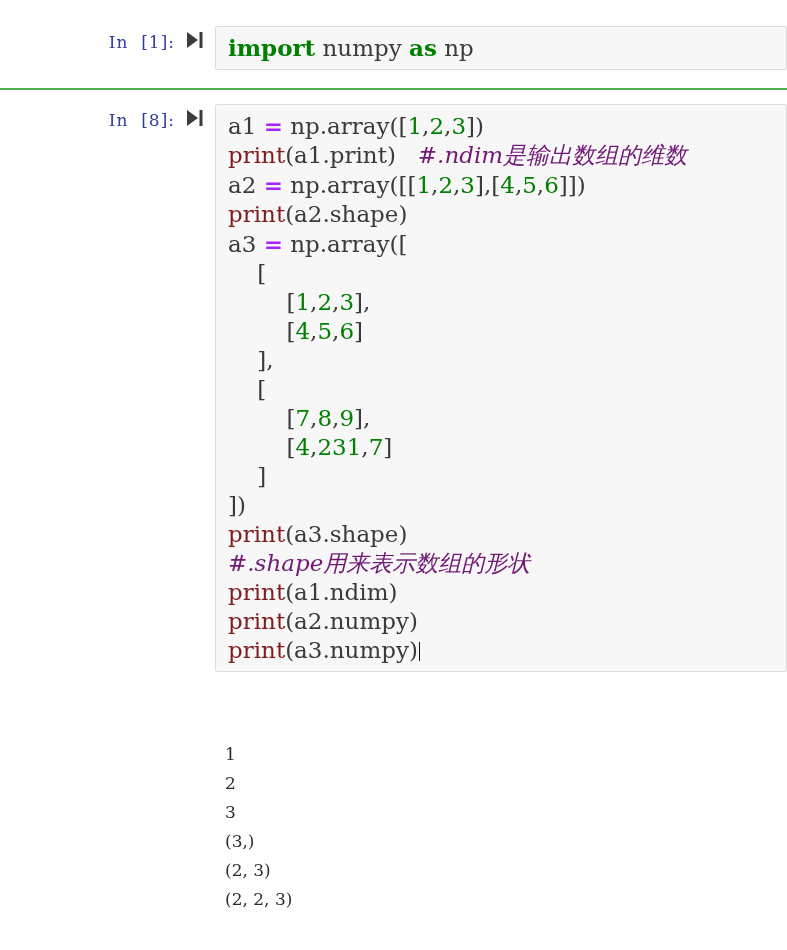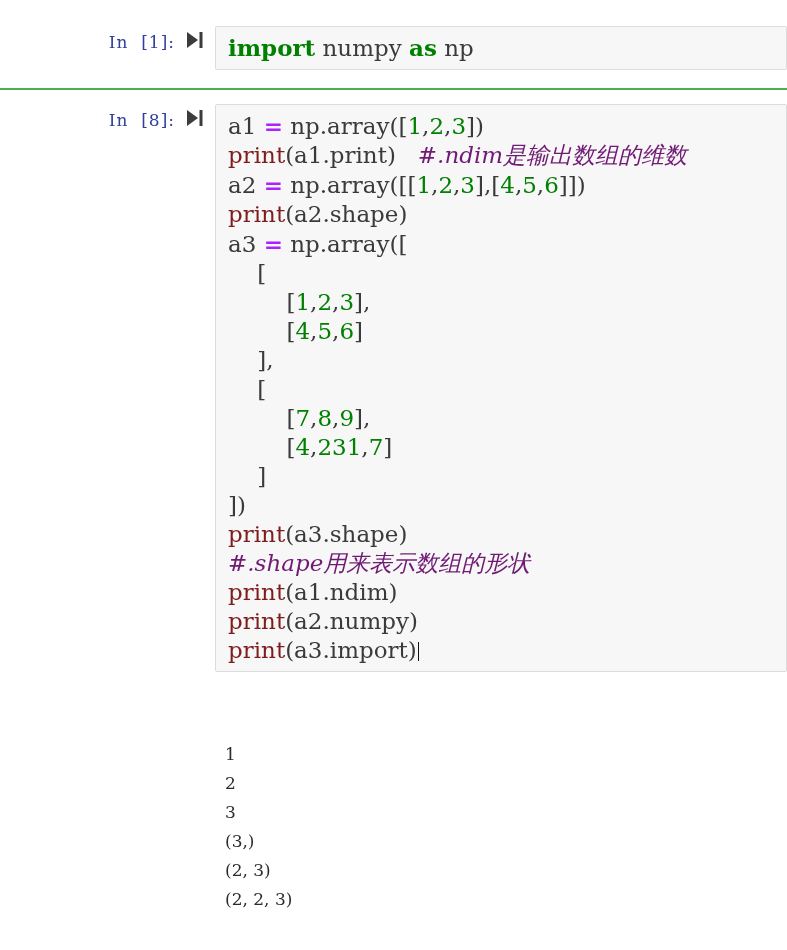--- a/index.html
+++ b/index.html
@@ -187,21 +187,21 @@
 <span class="tok-punc">    ],</span>
 <span class="tok-punc">    [</span>
 <span class="tok-punc">        [</span><span class="tok-num">7</span><span class="tok-punc">,</span><span class="tok-num">8</span><span class="tok-punc">,</span><span class="tok-num">9</span><span class="tok-punc">],</span>
 <span class="tok-punc">        [</span><span class="tok-num">4</span><span class="tok-punc">,</span><span class="tok-num">231</span><span class="tok-punc">,</span><span class="tok-num">7</span><span class="tok-punc">]</span>
 <span class="tok-punc">    ]</span>
 <span class="tok-punc">])</span>
 <span class="tok-builtin">print</span><span class="tok-punc">(a3.shape)</span>
 <span class="tok-comment">#.shape用来表示数组的形状</span>
 <span class="tok-builtin">print</span><span class="tok-punc">(a1.ndim)</span>
 <span class="tok-builtin">print</span><span class="tok-punc">(a2.numpy)</span>
-<span class="tok-builtin">print</span><span class="tok-punc">(a3.import)</span><span class="caret"></span></pre>
+<span class="tok-builtin">print</span><span class="tok-punc">(a3.numpy)</span><span class="caret"></span></pre>
     </div>
   </div>
 
   <div class="output-row">
     <div class="prompt-col"></div>
     <div class="run-col"></div>
     <div class="output-area">
       <pre class="output-text">1
 2
 3

